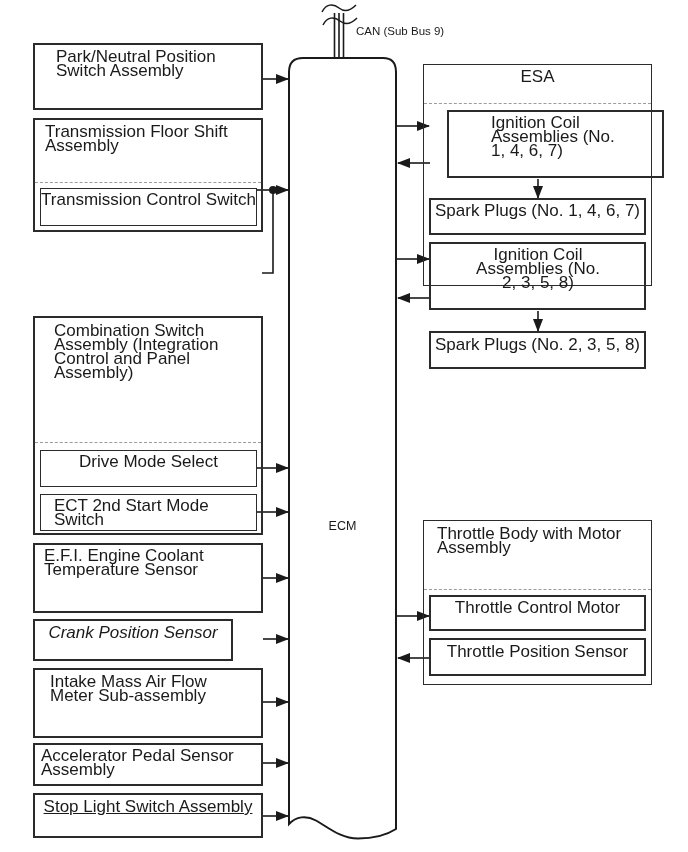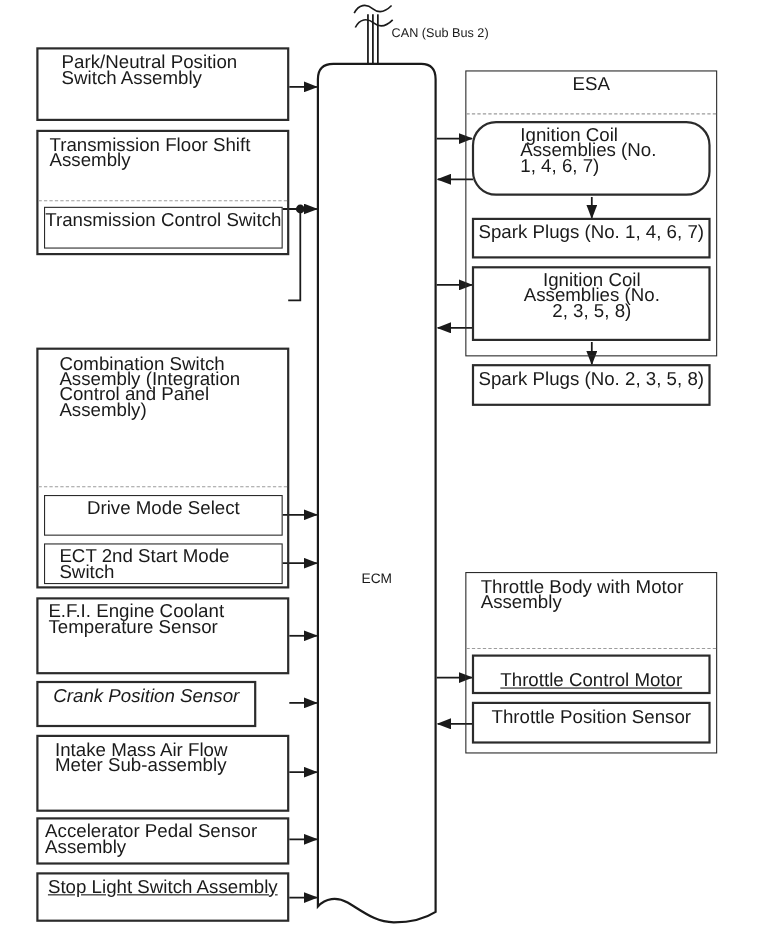--- a/index.html
+++ b/index.html
@@ -65,21 +65,21 @@
       <line x1="430" y1="163" x2="398" y2="163" marker-end="url(#ah)"></line>
       <line x1="397" y1="259" x2="429" y2="259" marker-end="url(#ah)"></line>
       <line x1="430" y1="298" x2="398" y2="298" marker-end="url(#ah)"></line>
       <line x1="397" y1="616" x2="429" y2="616" marker-end="url(#ah)"></line>
       <line x1="430" y1="658" x2="398" y2="658" marker-end="url(#ah)"></line>
       <line x1="538" y1="179" x2="538" y2="198" marker-end="url(#ah)"></line>
       <line x1="538" y1="311" x2="538" y2="331" marker-end="url(#ah)"></line>
     </g>
   </svg>
 
-  <div class="float-label" style="left:356px; top:24px;">CAN (Sub Bus 2)</div>
+  <div class="float-label" style="left:356px; top:24px;">CAN (Sub Bus 9)</div>
   <div class="ecm-label">ECM</div>
 
   <div class="box" style="left:33px; top:43px; width:230px; height:67px;">
     <div class="lbl" style="padding:5px 0 0 21px; width:170px;">Park/Neutral Position Switch Assembly</div>
   </div>
 
   <div class="box" style="left:33px; top:118px; width:230px; height:114px;">
     <div class="lbl" style="padding:5px 0 0 10px;">Transmission Floor Shift Assembly</div>
     <div class="dash" style="top:62px;"></div>
     <div class="box box-thin" style="left:5px; top:68px; width:217px; height:38px;">
@@ -112,25 +112,25 @@
   </div>
 
   <div class="box" style="left:33px; top:743px; width:230px; height:43px;">
     <div class="lbl" style="padding:4px 0 0 6px;">Accelerator Pedal Sensor Assembly</div>
   </div>
 
   <div class="box" style="left:33px; top:793px; width:230px; height:45px;text-decoration:underline;">
     <div class="lbl center" style="padding-top:5px;">Stop Light Switch Assembly</div>
   </div>
 
-  <div class="box box-thin" style="left:423px; top:64px; width:229px; height:260px;">
+  <div class="box box-thin" style="left:423px; top:64px; width:229px; height:222px;">
     <div class="lbl center" style="padding-top:5px;">ESA</div>
     <div class="dash" style="top:38px;"></div>
 
-    <div class="box" style="left:5px; top:45px; width:217px; height:68px;border-radius:22px;">
+    <div class="box" style="left:23px; top:45px; width:217px; height:68px;">
       <div class="lbl" style="padding:4px 0 0 42px; width:130px;">Ignition Coil Assemblies (No. 1, 4, 6, 7)</div>
     </div>
 
     <div class="box" style="left:5px; top:133px; width:217px; height:37px;">
       <div class="lbl center" style="padding-top:4px;">Spark Plugs (No. 1, 4, 6, 7)</div>
     </div>
 
     <div class="box" style="left:5px; top:177px; width:217px; height:68px;text-align:center;">
       <div class="lbl" style="padding:4px 0 0 42px; width:130px;">Ignition Coil Assemblies (No. 2, 3, 5, 8)</div>
     </div>
@@ -138,21 +138,21 @@
     <div class="box" style="left:5px; top:266px; width:217px; height:38px;">
       <div class="lbl center" style="padding-top:5px;">Spark Plugs (No. 2, 3, 5, 8)</div>
     </div>
   </div>
 
   <div class="box box-thin" style="left:423px; top:520px; width:229px; height:165px;">
     <div class="lbl" style="padding:6px 0 0 13px;">Throttle Body with Motor Assembly</div>
     <div class="dash" style="top:68px;"></div>
 
     <div class="box" style="left:5px; top:74px; width:217px; height:36px;">
-      <div class="lbl center" style="padding-top:15px;text-decoration:underline;">Throttle Control Motor</div>
+      <div class="lbl center" style="padding-top:4px;">Throttle Control Motor</div>
     </div>
 
     <div class="box" style="left:5px; top:117px; width:217px; height:38px;">
       <div class="lbl center" style="padding-top:5px;">Throttle Position Sensor</div>
     </div>
   </div>
 
 </div>
 
 </body></html>

